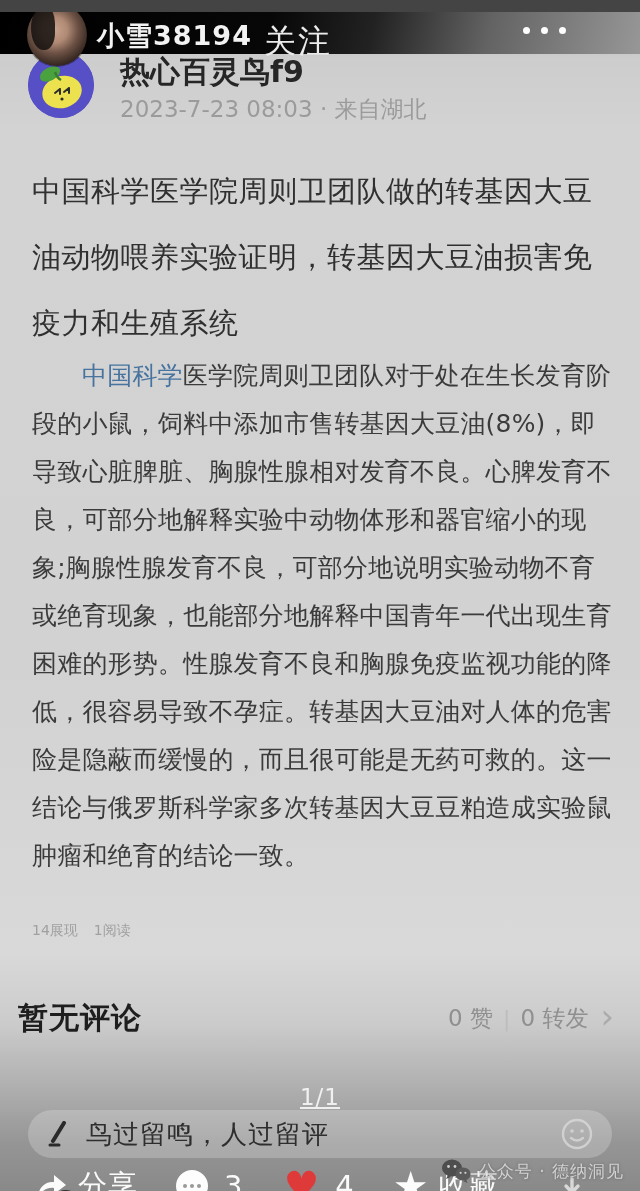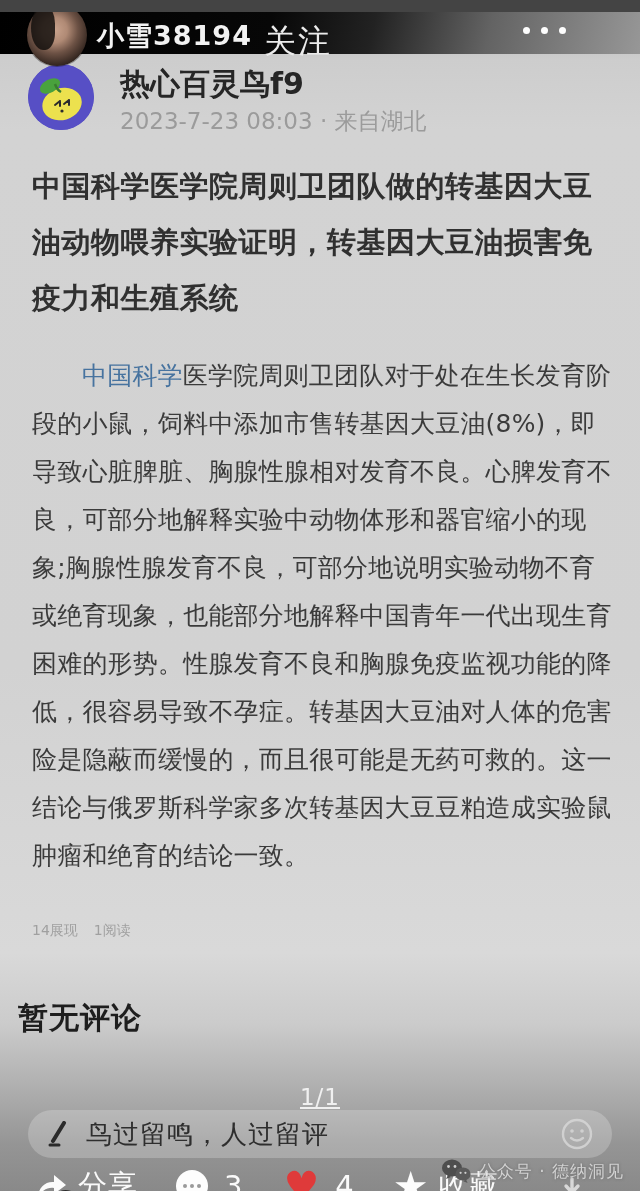--- a/index.html
+++ b/index.html
@@ -13,27 +13,27 @@
     background:linear-gradient(103deg,#000 0%,#070707 42%,#222 58%,#636363 76%,#979797 100%);}
   .user-avatar{position:absolute;left:27px;top:-8px;width:60px;height:62px;border-radius:50%;z-index:5;
     background:radial-gradient(circle at 46% 42%,#c9a38d 0%,#b08a75 26%,#6d5245 48%,#31241e 74%,#171110 100%);
     box-shadow:0 0 0 1px rgba(0,0,0,.35);}
   .user-avatar .hair{position:absolute;left:4px;top:2px;width:24px;height:44px;background:#14100e;border-radius:50% 40% 40% 50%;opacity:.85;}
   .top-username{position:absolute;left:97px;top:6px;font-size:27px;font-weight:700;color:#f2f2f2;letter-spacing:1px;z-index:4;}
   .follow-btn{position:absolute;left:264px;top:8px;font-size:32px;color:#ebebeb;letter-spacing:2px;z-index:4;}
   .more-dots{position:absolute;right:74px;top:15px;display:flex;gap:11px;z-index:4;}
   .more-dots i{width:7px;height:7px;border-radius:50%;background:#fdfdfd;}
   
-  .post-header{position:absolute;top:52px;left:28px;right:28px;height:72px;}
+  .post-header{position:absolute;top:40px;left:28px;right:28px;height:72px;}
   .author-avatar{position:absolute;left:0;top:0;width:66px;height:66px;border-radius:50%;overflow:hidden;background:#574fc5;}
   .author-name{position:absolute;left:92px;top:0;font-size:30px;font-weight:700;color:#262626;}
   .post-meta{position:absolute;left:92px;top:42px;font-size:23px;color:#9b9b9b;}
   
-  .post-title{position:absolute;top:146px;left:32px;right:28px;margin:0;font-size:29px;line-height:56px;
-    font-weight:700;color:#303030;letter-spacing:.5px;}
+  .post-title{position:absolute;top:146px;left:32px;right:28px;margin:0;font-size:29px;line-height:66px;
+    font-weight:400;color:#303030;letter-spacing:.5px;}
   .post-body{position:absolute;top:340px;left:32px;right:26px;margin:0;font-size:25px;line-height:48px;
     color:#3b3b3b;text-indent:2em;letter-spacing:.2px;}
   .body-link{color:#47739f;}
   .post-stats{position:absolute;top:910px;left:32px;display:flex;gap:16px;font-size:14px;color:#a0a0a0;}
   
   .comments-row{position:absolute;top:986px;left:18px;right:26px;display:flex;justify-content:space-between;align-items:center;}
   .no-comments{font-size:30px;font-weight:700;color:#1e1e1e;letter-spacing:1px;}
   .counts{display:flex;align-items:center;gap:10px;font-size:23px;color:#8f8f8f;}
   .counts .sep{color:#bdbdbd;font-size:22px;}
   .counts .chev{font-size:34px;line-height:20px;color:#ababab;font-weight:400;margin-left:2px;transform:translateY(-3px);}
@@ -101,20 +101,26 @@
   <h1 class="post-title">中国科学医学院周则卫团队做的转基因大豆油动物喂养实验证明，转基因大豆油损害免疫力和生殖系统</h1>
   <p class="post-body"><span class="body-link">中国科学</span><span>医学院周则卫团队对于处在生长发育阶段的小鼠，饲料中添加市售转基因大豆油(8%)，即导致心脏脾脏、胸腺性腺相对发育不良。心脾发育不良，可部分地解释实验中动物体形和器官缩小的现象;胸腺性腺发育不良，可部分地说明实验动物不育或绝育现象，也能部分地解释中国青年一代出现生育困难的形势。性腺发育不良和胸腺免疫监视功能的降低，很容易导致不孕症。转基因大豆油对人体的危害险是隐蔽而缓慢的，而且很可能是无药可救的。这一结论与俄罗斯科学家多次转基因大豆豆粕造成实验鼠肿瘤和绝育的结论一致。</span></p>
 
   <div class="post-stats">
     <span>14展现</span>
     <span>1阅读</span>
   </div>
 
   <div class="comments-row">
     <span class="no-comments">暂无评论</span>
+    <span class="counts">
+      <span>0 赞</span>
+      <span class="sep">|</span>
+      <span>0 转发</span>
+      <span class="chev">›</span>
+    </span>
   </div>
 
   <div class="pager">1/1</div>
 
   <div class="comment-bar">
     <span class="pen-icon">
       <svg width="24" height="26" viewBox="0 0 24 26">
         <path d="M18 2 L7 20" stroke="#2b2b2b" stroke-width="4" stroke-linecap="round"></path>
         <path d="M4 24 L13 24" stroke="#2b2b2b" stroke-width="3" stroke-linecap="round"></path>
       </svg>

